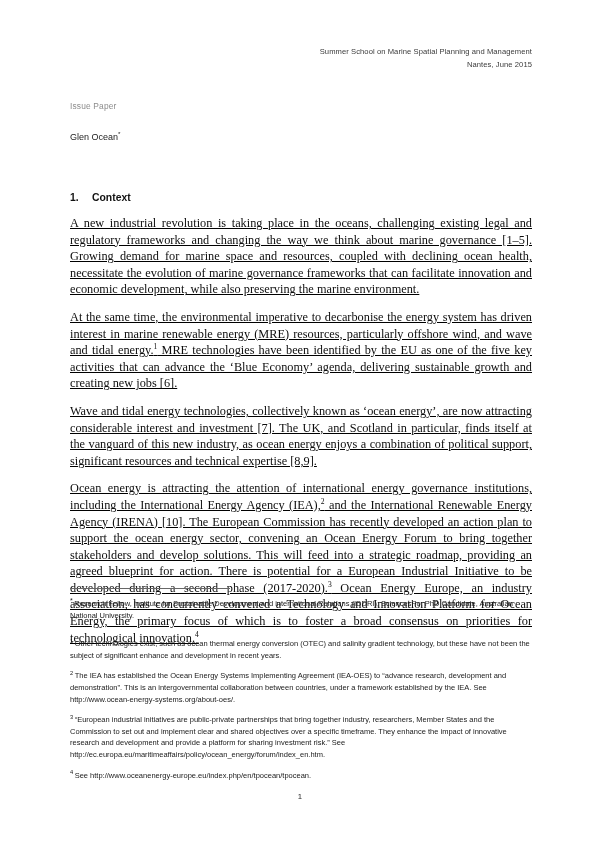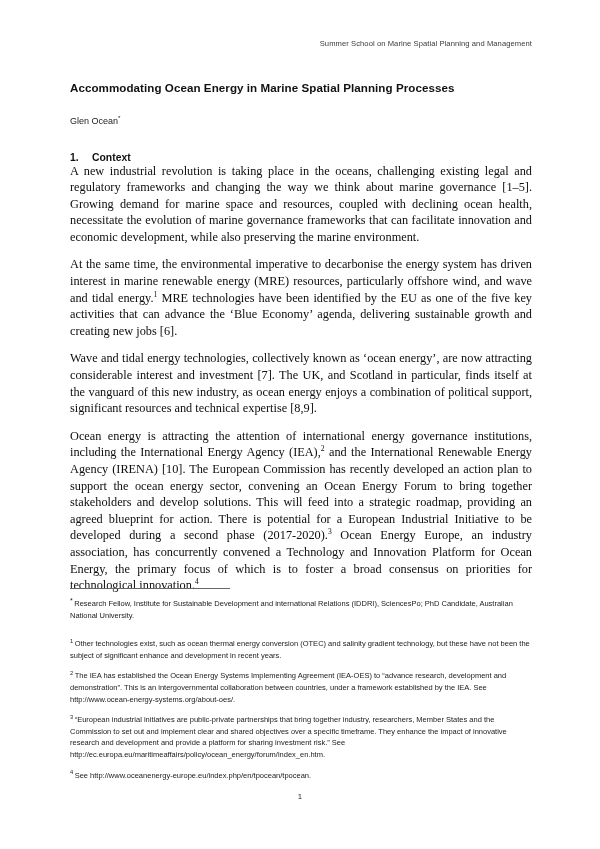--- a/index.html
+++ b/index.html
@@ -11,21 +11,21 @@
     position: relative;
     width: 600px;
     height: 849px;
     background: #ffffff;
     overflow: hidden;
     box-sizing: border-box;
   }
   .content {
     position: absolute;
     left: 70px;
-    top: 4px;
+    top: 12px;
     width: 462px;
   }
 
   
   .doc-header {
     margin-top: 34px;
     text-align: right;
     font-family: "Liberation Sans", sans-serif;
     font-size: 7.6px;
     line-height: 12.5px;
@@ -59,34 +59,35 @@
     color: #1c1c1c;
   }
   .author .fn-mark {
     font-size: 6.2px;
     vertical-align: super;
     line-height: 0;
   }
 
   
   .section-heading {
-    margin-top: 26px;
+    margin-top: 50px;
     font-family: "Liberation Sans", sans-serif;
     font-size: 10.4px;
     font-weight: bold;
     color: #111111;
   }
   .section-heading .sec-num {
     display: inline-block;
     width: 22px;
   }
 
   
   .body-text {
-    margin-top: 0;
+    margin-top: 12px;
+    text-decoration: underline;
   }
   .body-text p {
     margin: 0 0 11px 0;
     font-family: "Liberation Serif", serif;
     font-size: 12.3px;
     line-height: 16.6px;
     color: #0d0d0d;
     text-align: justify;
     text-justify: inter-word;
     hyphens: none;
@@ -152,24 +153,25 @@
 </style>
 </head>
 <body>
 
 <div class="page">
 
   <div class="content">
 
     <div class="doc-header">
       <div>Summer School on Marine Spatial Planning and Management</div>
+      <div>Nantes, June 2015</div>
     </div>
 
     <div class="title-block">
-      <div class="doc-title">Accommodating Ocean Energy in Marine Spatial Planning Processes</div>
+      <div class="kicker">Issue Paper</div>
       <div class="author"><span>Glen Ocean</span><span class="fn-mark">*</span></div>
     </div>
 
     <div class="section-heading"><span class="sec-num">1.</span><span>Context</span></div>
 
     <div class="body-text">
       <p>A new industrial revolution is taking place in the oceans, challenging existing legal and regulatory frameworks and changing the way we think about marine governance [1–5]. Growing demand for marine space and resources, coupled with declining ocean health, necessitate the evolution of marine governance frameworks that can facilitate innovation and economic development, while also preserving the marine environment.</p>
       <p><span>At the same time, the environmental imperative to decarbonise the energy system has driven interest in marine renewable energy (MRE) resources, particularly offshore wind, and wave and tidal energy.</span><sup class="fn-ref">1</sup><span> MRE technologies have been identified by the EU as one of the five key activities that can advance the ‘Blue Economy’ agenda, delivering sustainable growth and creating new jobs [6].</span></p>
       <p>Wave and tidal energy technologies, collectively known as ‘ocean energy’, are now attracting considerable interest and investment [7]. The UK, and Scotland in particular, finds itself at the vanguard of this new industry, as ocean energy enjoys a combination of political support, significant resources and technical expertise [8,9].</p>
       <p><span>Ocean energy is attracting the attention of international energy governance institutions, including the International Energy Agency (IEA),</span><sup class="fn-ref">2</sup><span> and the International Renewable Energy Agency (IRENA) [10]. The European Commission has recently developed an action plan to support the ocean energy sector, convening an Ocean Energy Forum to bring together stakeholders and develop solutions. This will feed into a strategic roadmap, providing an agreed blueprint for action. There is potential for a European Industrial Initiative to be developed during a second phase (2017-2020).</span><sup class="fn-ref">3</sup><span> Ocean Energy Europe, an industry association, has concurrently convened a Technology and Innovation Platform for Ocean Energy, the primary focus of which is to foster a broad consensus on priorities for technological innovation.</span><sup class="fn-ref">4</sup></p>

